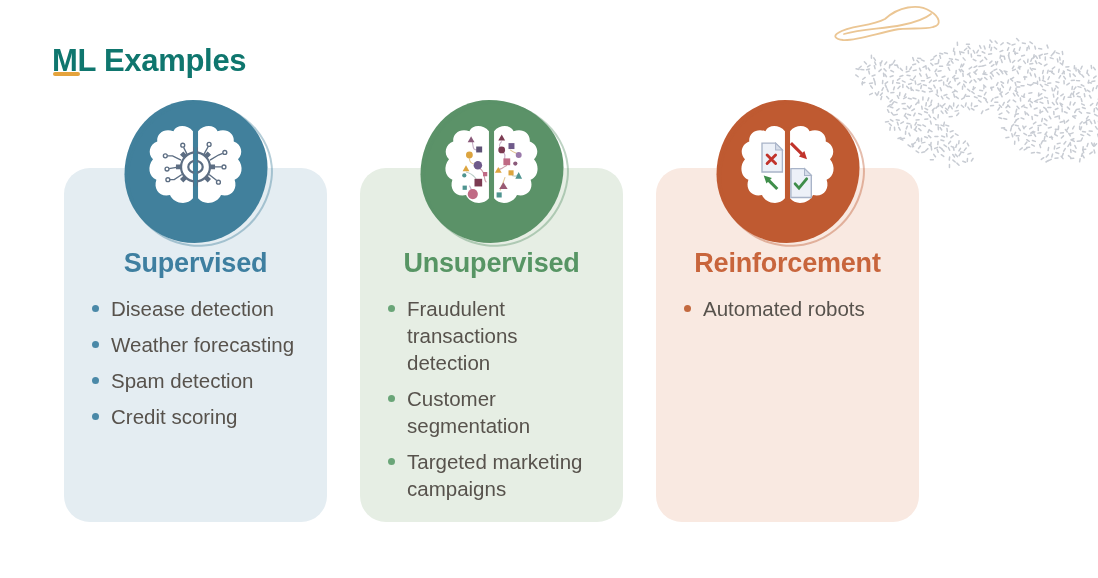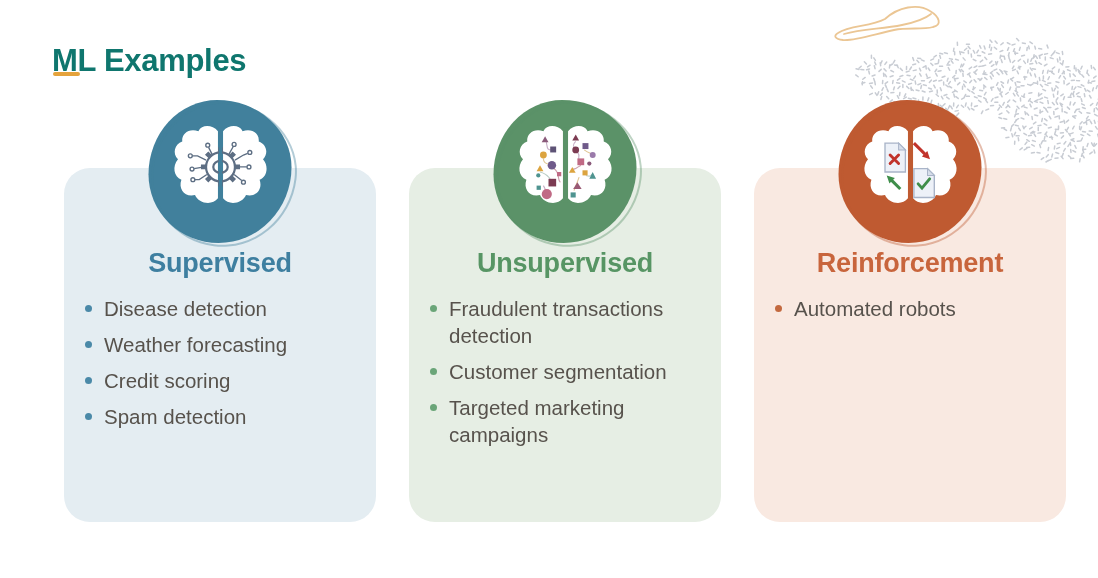--- a/index.html
+++ b/index.html
@@ -11,33 +11,33 @@
          color:#0f766e;letter-spacing:-0.3px;}
   .title-underline{position:absolute;left:53px;top:72px;width:27px;height:4px;
          border-radius:2px;background:#e5a33c;}
 
   
   .wave{position:absolute;left:828px;top:0;}
   .stipple{position:absolute;left:850px;top:26px;}
 
   
   .cards{position:absolute;left:64px;top:168px;display:flex;gap:33px;}
-  .card{position:relative;width:312px;height:354px;border-radius:26px;
+  .card{position:relative;width:263px;height:354px;border-radius:26px;
         background:var(--bg);box-sizing:border-box;}
   .circle{position:absolute;left:50%;top:-68px;transform:translateX(-50%);
         width:143px;height:143px;background:var(--circle);
         border-radius:48% 52% 51% 49% / 52% 47% 53% 48%;
         display:flex;align-items:center;justify-content:center;}
   .circle::after{content:"";position:absolute;inset:-1px;border-radius:inherit;
         border:2px solid var(--circle);opacity:.4;
         transform:translate(4px,3px) rotate(7deg);}
   .circle svg{position:relative;z-index:1;}
   .card-heading{margin:0;padding-top:80px;margin-bottom:16px;text-align:center;
         font-size:27px;font-weight:700;color:var(--accent);letter-spacing:-0.2px;}
-  .card-list{margin:0;padding:0 14px 0 16px;list-style:none;}
+  .card-list{margin:7px;padding:0 14px 0 16px;list-style:none;}
   .card-list li{position:relative;padding-left:24px;margin-bottom:9px;
         font-size:20.5px;line-height:27px;color:#57524c;white-space:pre-wrap;}
   .card-list li::before{content:"";position:absolute;left:5px;top:10px;
         width:7px;height:7px;border-radius:50%;background:var(--bullet);}
 </style>
 </head>
 <body>
 
 <div class="page">
 
@@ -782,22 +782,22 @@
                 <circle cx="76" cy="27.5" r="2.3"></circle>
             </g>
           </g>
           <rect x="58.2" y="8" width="3.6" height="88" fill="#41809c"></rect>
         </svg>
       </div>
       <h2 class="card-heading">Supervised</h2>
       <ul class="card-list">
         <li>Disease detection</li>
         <li>Weather forecasting</li>
+        <li>Spam detection</li>
         <li>Credit scoring</li>
-        <li>Spam detection</li>
       </ul>
     </section>
 
     <section class="card" style="--accent: #579564; --circle: #5b9268; --bg: #e6eee4; --bullet: #6aa578;">
       <div class="circle">
         <svg width="102" height="102" viewBox="0 0 120 120">
           <path d="M57,12 C50,4 38,4 34,12 C24,8 14,14 15,24 C6,27 3,38 10,45 C3,53 5,66 14,69 C10,80 18,90 30,87 C34,97 50,100 57,91 Z" fill="#ffffff"></path>
           <path d="M63,12 C70,4 82,4 86,12 C96,8 106,14 105,24 C114,27 117,38 110,45 C117,53 115,66 106,69 C110,80 102,90 90,87 C86,97 70,100 63,91 Z" fill="#ffffff"></path>
           <rect x="58.2" y="8" width="3.6" height="88" fill="#5b9268"></rect>
           <g fill="none" stroke-width="1.3" opacity="0.8">

